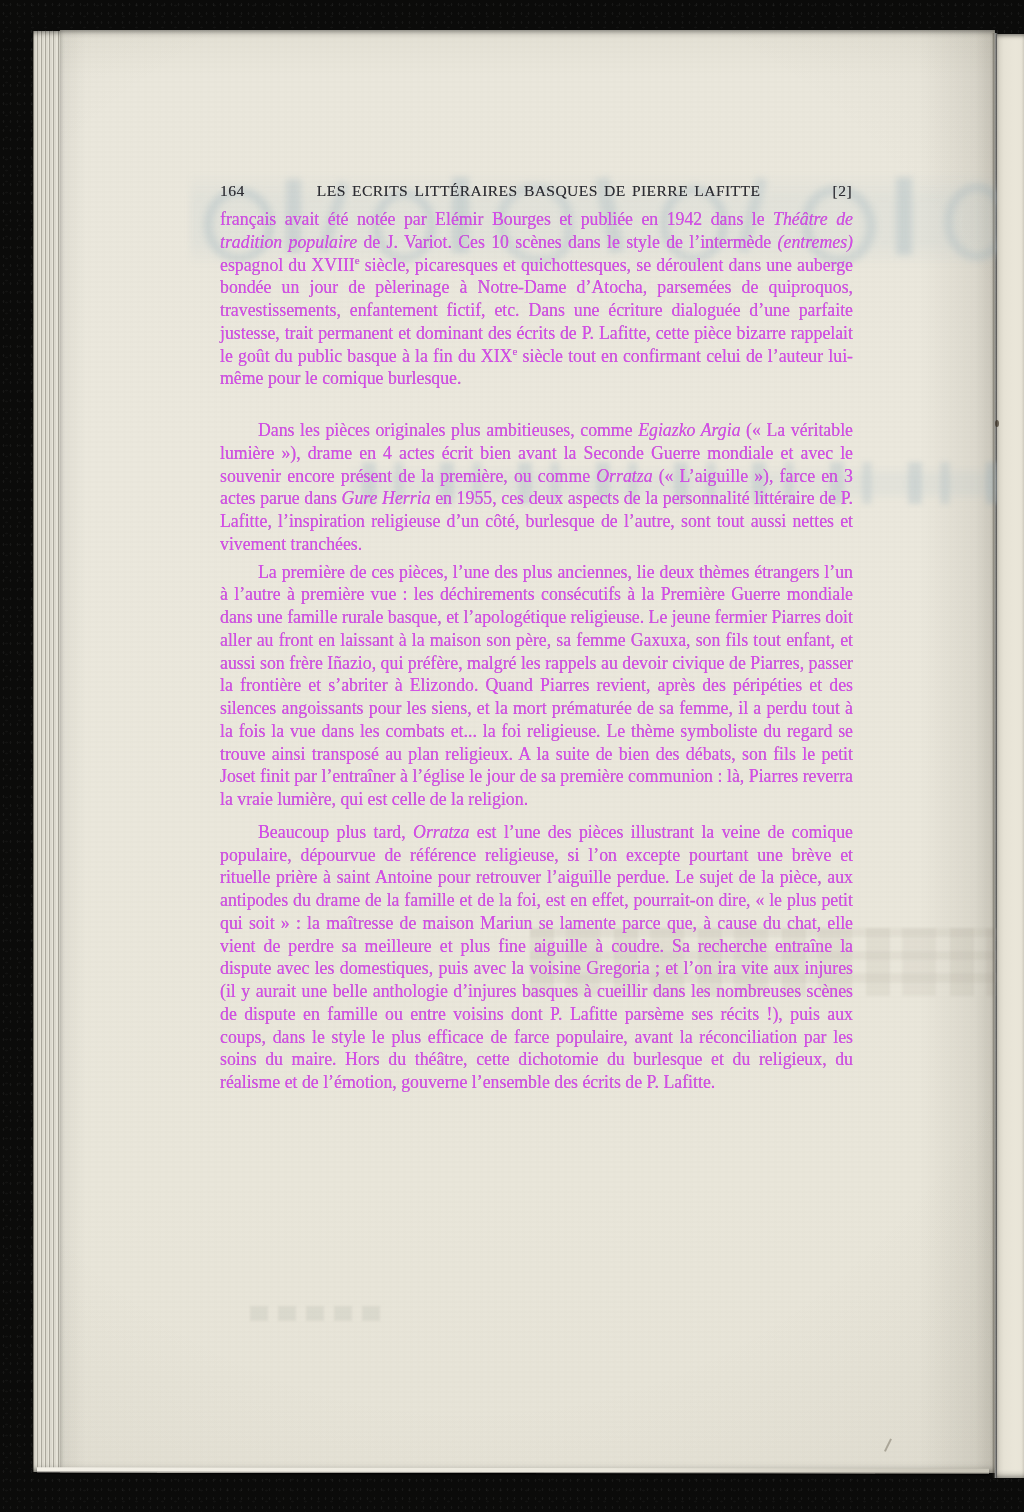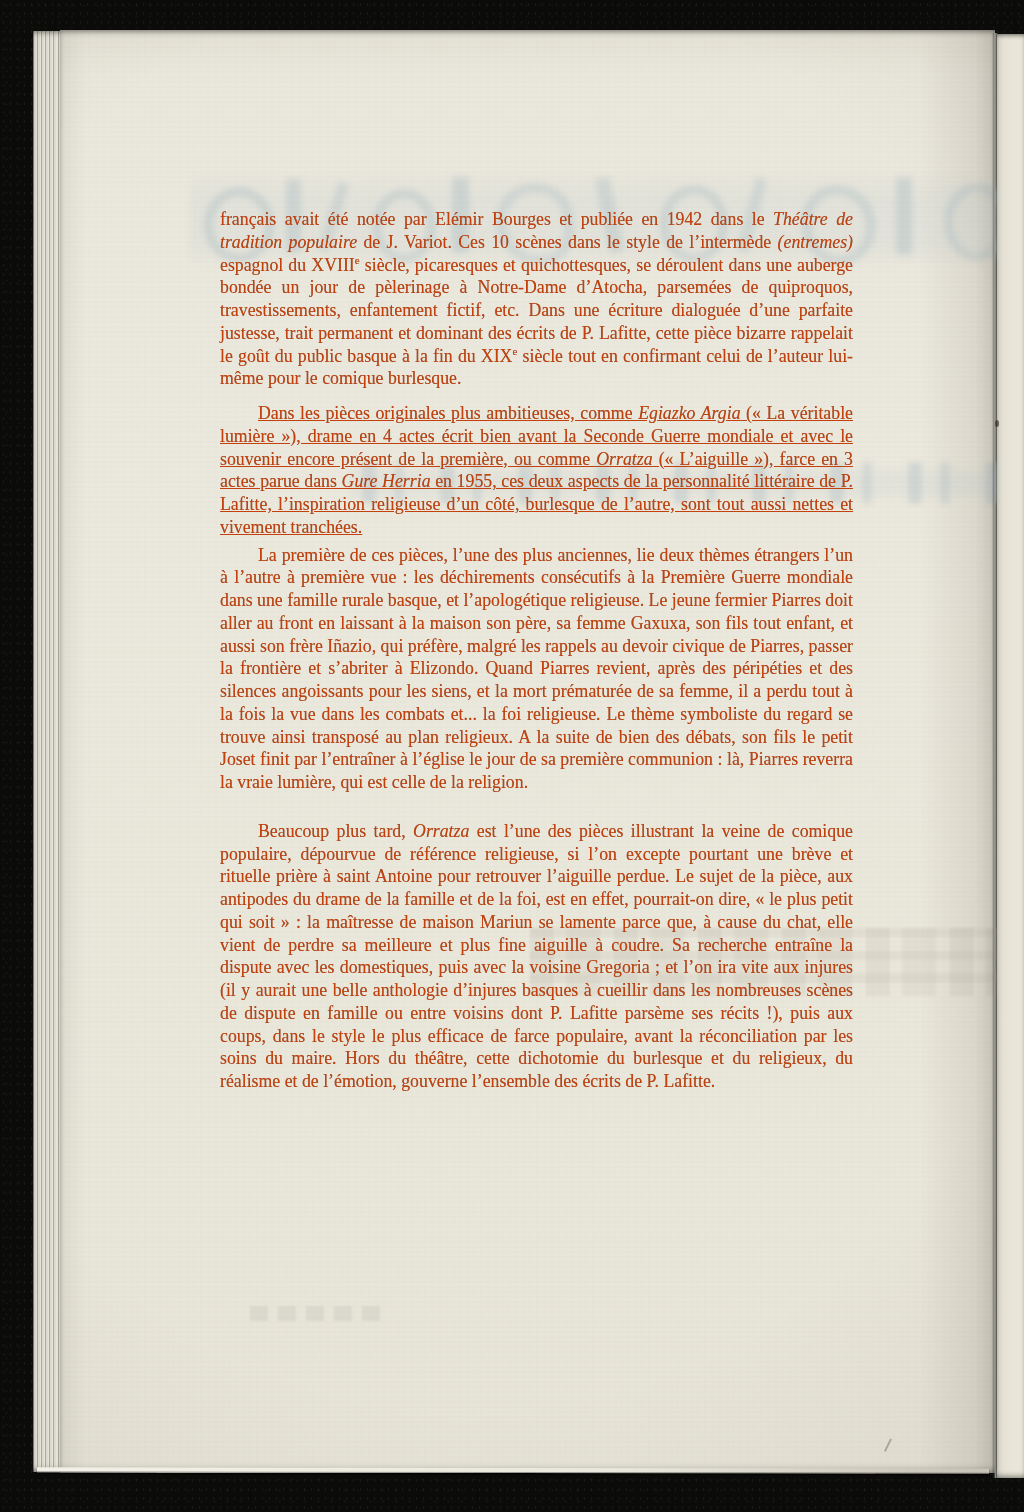--- a/index.html
+++ b/index.html
@@ -106,29 +106,29 @@
     display:flex;align-items:baseline;
     font-size:15.6px;color:#2d2d33;letter-spacing:.4px;
     text-shadow:0 0 .4px rgba(45,45,51,.5);
   }
   .running-head .num{flex:0 0 auto;}
   .running-head .title{flex:1 1 auto;text-align:center;word-spacing:2px;}
   .running-head .ref{flex:0 0 auto;}
 
   .text-block{
     position:absolute;left:220px;top:208px;width:633px;
-    font-size:17.8px;line-height:22.75px;color:#c2410c;
+    font-size:17.8px;line-height:22.75px;color:#d946ef;
     text-align:justify;hyphens:none;
     text-shadow:0 0 .45px rgba(39,39,44,.42);
   }
   .para{margin:0;}
   .para.indented{text-indent:38px;}
-  .para.sp-a{margin-top:12px;text-decoration:underline;}
+  .para.sp-a{margin-top:29px;}
   .para.sp-b{margin-top:5px;}
-  .para.sp-c{margin-top:26px;}
+  .para.sp-c{margin-top:10px;}
   .run-italic{font-style:italic;}
   .run-sup{vertical-align:super;font-size:62%;line-height:0;}
 </style>
 </head>
 <body>
 
 <div class="scene">
 
   <div class="edge-stack"></div>
 
@@ -147,20 +147,25 @@
       <i class="g11"></i>
       <i class="g12"></i>
     </div>
     <div class="ghost ghost-mid"></div>
     <div class="ghost ghost-para"></div>
     <div class="ghost ghost-foot"></div>
     <div class="grain"></div>
     <div class="vignette"></div>
   </div>
 
+  <header class="running-head">
+    <span class="num">164</span>
+    <span class="title">LES ECRITS LITTÉRAIRES BASQUES DE PIERRE LAFITTE</span>
+    <span class="ref">[2]</span>
+  </header>
 
   <main class="text-block">
     <p class="para"><span>français avait été notée par Elémir Bourges et publiée en 1942 dans le </span><span class="run-italic">Théâtre de tradition populaire</span><span> de J. Variot. Ces 10 scènes dans le style de l’intermède </span><span class="run-italic">(entremes)</span><span> espagnol du XVIII</span><span class="run-sup">e</span><span> siècle, picaresques et quichottesques, se déroulent dans une auberge bondée un jour de pèlerinage à Notre-Dame d’Atocha, parsemées de quiproquos, travestissements, enfantement fictif, etc. Dans une écriture dialoguée d’une parfaite justesse, trait permanent et dominant des écrits de P. Lafitte, cette pièce bizarre rappelait le goût du public basque à la fin du XIX</span><span class="run-sup">e</span><span> siècle tout en confirmant celui de l’auteur lui-même pour le comique burlesque.</span></p>
     <p class="para indented sp-a"><span>Dans les pièces originales plus ambitieuses, comme </span><span class="run-italic">Egiazko Argia</span><span> (« La véritable lumière »), drame en 4 actes écrit bien avant la Seconde Guerre mondiale et avec le souvenir encore présent de la première, ou comme </span><span class="run-italic">Orratza</span><span> (« L’aiguille »), farce en 3 actes parue dans </span><span class="run-italic">Gure Herria</span><span> en 1955, ces deux aspects de la personnalité littéraire de P. Lafitte, l’inspiration religieuse d’un côté, burlesque de l’autre, sont tout aussi nettes et vivement tranchées.</span></p>
     <p class="para indented sp-b"><span>La première de ces pièces, l’une des plus anciennes, lie deux thèmes étrangers l’un à l’autre à première vue : les déchirements consécutifs à la Première Guerre mondiale dans une famille rurale basque, et l’apologétique religieuse. Le jeune fermier Piarres doit aller au front en laissant à la maison son père, sa femme Gaxuxa, son fils tout enfant, et aussi son frère Iñazio, qui préfère, malgré les rappels au devoir civique de Piarres, passer la frontière et s’abriter à Elizondo. Quand Piarres revient, après des péripéties et des silences angoissants pour les siens, et la mort prématurée de sa femme, il a perdu tout à la fois la vue dans les combats et... la foi religieuse. Le thème symboliste du regard se trouve ainsi transposé au plan religieux. A la suite de bien des débats, son fils le petit Joset finit par l’entraîner à l’église le jour de sa première communion : là, Piarres reverra la vraie lumière, qui est celle de la religion.</span></p>
     <p class="para indented sp-c"><span>Beaucoup plus tard, </span><span class="run-italic">Orratza</span><span> est l’une des pièces illustrant la veine de comique populaire, dépourvue de référence religieuse, si l’on excepte pourtant une brève et rituelle prière à saint Antoine pour retrouver l’aiguille perdue. Le sujet de la pièce, aux antipodes du drame de la famille et de la foi, est en effet, pourrait-on dire, « le plus petit qui soit » : la maîtresse de maison Mariun se lamente parce que, à cause du chat, elle vient de perdre sa meilleure et plus fine aiguille à coudre. Sa recherche entraîne la dispute avec les domestiques, puis avec la voisine Gregoria ; et l’on ira vite aux injures (il y aurait une belle anthologie d’injures basques à cueillir dans les nombreuses scènes de dispute en famille ou entre voisins dont P. Lafitte parsème ses récits !), puis aux coups, dans le style le plus efficace de farce populaire, avant la réconciliation par les soins du maire. Hors du théâtre, cette dichotomie du burlesque et du religieux, du réalisme et de l’émotion, gouverne l’ensemble des écrits de P. Lafitte.</span></p>
   </main>
 
   <div class="fold"></div>
   <div class="next-page"></div>

